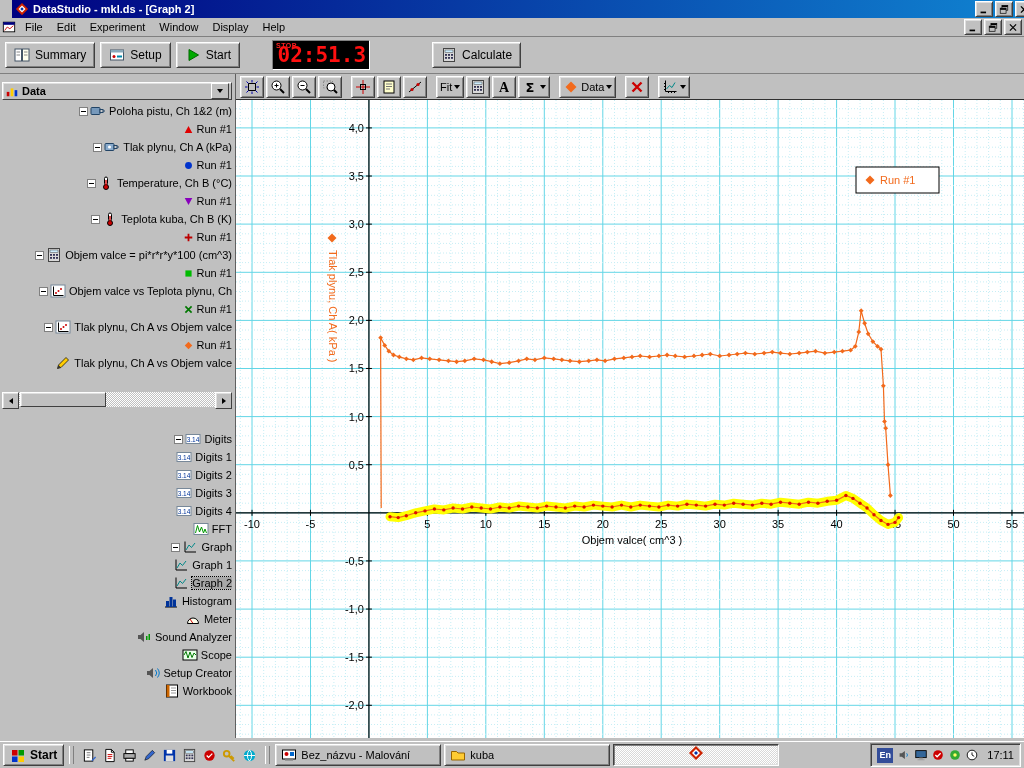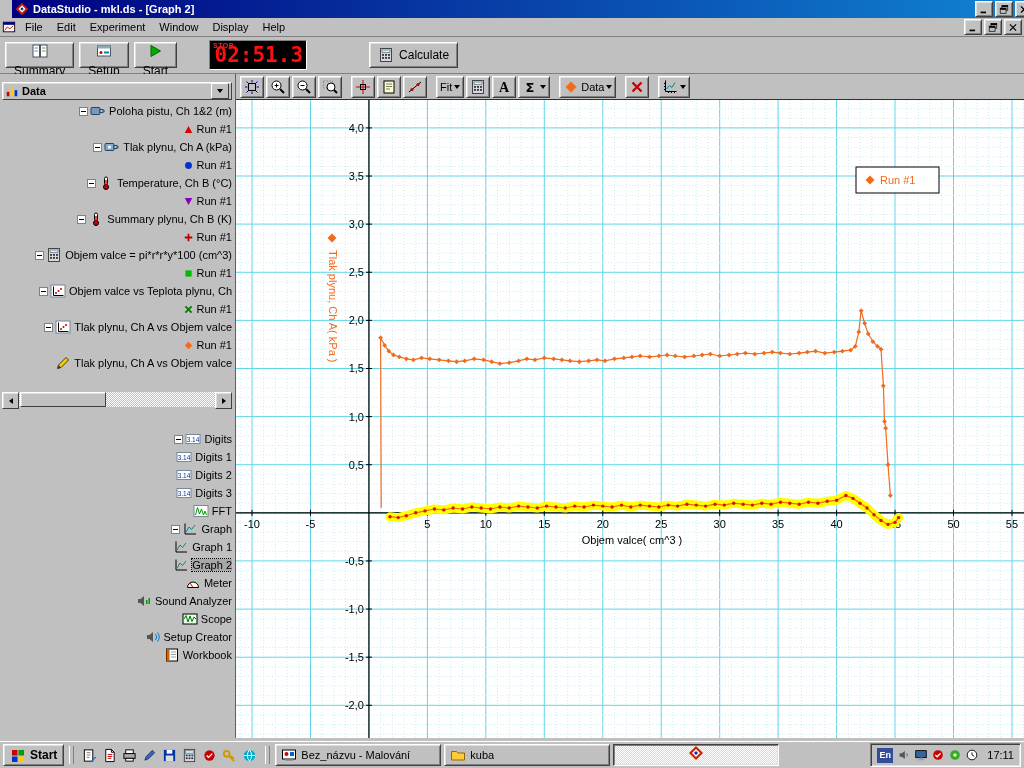--- a/index.html
+++ b/index.html
@@ -22,21 +22,21 @@
   .menubar{position:absolute;left:0;top:18px;width:1024px;height:19px;background:#c0c0c0;
            display:flex;align-items:center;gap:0;padding:0 2px;box-sizing:border-box;
            border-bottom:1px solid #808080;}
   .menu-item{padding:2px 7px;}
   .childicon{margin-right:2px;}
   
   .toolbar{position:absolute;left:0;top:37px;width:1024px;height:37px;background:#c0c0c0;
            display:flex;align-items:center;box-sizing:border-box;border-bottom:1px solid #808080;}
   .btn{display:inline-flex;align-items:center;gap:5px;padding:0 8px;height:26px;
        font-family:"Liberation Sans",sans-serif;font-size:12px;cursor:default;}
-  .btn.big{margin-left:5px;flex-direction:column;}
+  .btn.big{margin-left:5px;}
   .lcd{position:relative;width:96px;height:28px;background:#000;margin-left:32px;
        border:1px solid;border-color:#808080 #ffffff #ffffff #808080;}
   .stop{position:absolute;left:3px;top:1px;color:#ff2020;font-size:7px;font-weight:bold;letter-spacing:.5px;}
   .digits{position:absolute;right:3px;top:2px;color:#ff1010;font-size:21px;font-weight:bold;
           font-family:"DejaVu Sans Mono",monospace;letter-spacing:0px;}
   .btn.calc{margin-left:62px;}
   
   .leftpanel{position:absolute;left:0;top:74px;width:236px;height:664px;background:#c0c0c0;
              border-right:1px solid #606060;box-sizing:border-box;}
   .phdr{position:absolute;left:2px;right:3px;height:18px;display:flex;align-items:center;gap:3px;
@@ -307,21 +307,21 @@
         </span>
         <span class="lbl">Run #1</span>
       </div>
       <div class="trow" style="padding-left:2px">
         <span class="exp"></span>
         <span class="" style="display:inline-block;line-height:0"><svg viewBox="0 0 16 16" width="16" height="16">
             <rect x="6.5" y="2" width="3" height="8" rx="1.5" fill="#fff" stroke="#000"></rect>
             <circle cx="8" cy="12" r="2.5" fill="#cc0000" stroke="#000"></circle>
             <rect x="7.3" y="5" width="1.4" height="5" fill="#cc0000"></rect>
           </svg></span>
-        <span class="lbl">Summary plynu, Ch B (K)</span>
+        <span class="lbl">Teplota kuba, Ch B (K)</span>
       </div>
       <div class="trow" style="padding-left:30px">
         <span class="i12">
           <svg viewBox="0 0 16 16">
             <path d="M8 2.5v11M2.5 8h11" stroke="#bb0000" stroke-width="2.6"></path>
           </svg>
         </span>
         <span class="lbl">Run #1</span>
       </div>
       <div class="trow" style="padding-left:2px">
@@ -432,20 +432,28 @@
         <span class="lbl">Digits 2</span>
       </div>
       <div class="trow" style="padding-left:16px">
         <span class="expsp"></span>
         <span class="" style="display:inline-block;line-height:0"><svg viewBox="0 0 16 16" width="16" height="16">
             <rect x="1" y="3.5" width="14" height="9" fill="#fff" stroke="#778899"></rect>
             <text x="8" y="10.5" font-size="6.5" text-anchor="middle" fill="#003399" font-family="Liberation Sans, sans-serif">3.14</text>
           </svg></span>
         <span class="lbl">Digits 3</span>
       </div>
+      <div class="trow" style="padding-left:16px">
+        <span class="expsp"></span>
+        <span class="" style="display:inline-block;line-height:0"><svg viewBox="0 0 16 16" width="16" height="16">
+            <rect x="1" y="3.5" width="14" height="9" fill="#fff" stroke="#778899"></rect>
+            <text x="8" y="10.5" font-size="6.5" text-anchor="middle" fill="#003399" font-family="Liberation Sans, sans-serif">3.14</text>
+          </svg></span>
+        <span class="lbl">Digits 4</span>
+      </div>
       <div class="trow" style="padding-left:2px">
         <span class="expsp"></span>
         <span class="" style="display:inline-block;line-height:0"><svg viewBox="0 0 16 16" width="16" height="16">
             <rect x="1" y="2.5" width="14" height="11" fill="#fff" stroke="#778899"></rect>
             <polyline points="2.5,12 4.5,4.5 6.5,11 8.5,6 10.5,12 12,8 13.5,12" stroke="#009900" fill="none"></polyline>
           </svg></span>
         <span class="lbl">FFT</span>
       </div>
       <div class="trow" style="padding-left:2px">
         <span class="exp"></span>
@@ -463,20 +471,30 @@
           </svg></span>
         <span class="lbl">Graph 1</span>
       </div>
       <div class="trow" style="padding-left:16px">
         <span class="expsp"></span>
         <span class="" style="display:inline-block;line-height:0"><svg viewBox="0 0 16 16" width="16" height="16">
             <path d="M3 2.5v10.5h11" stroke="#000" fill="none"></path>
             <polyline points="4,11 7,6 9.5,8.5 13,4" stroke="#008888" fill="none"></polyline>
           </svg></span>
         <span class="lbl sel">Graph 2</span>
+      </div>
+      <div class="trow" style="padding-left:2px">
+        <span class="expsp"></span>
+        <span class="" style="display:inline-block;line-height:0"><svg viewBox="0 0 16 16" width="16" height="16">
+            <path d="M2 14h12" stroke="#000"></path>
+            <rect x="3" y="8" width="3" height="6" fill="#003399"></rect>
+            <rect x="6.5" y="4" width="3" height="10" fill="#003399"></rect>
+            <rect x="10" y="6.5" width="3" height="7.5" fill="#003399"></rect>
+          </svg></span>
+        <span class="lbl">Histogram</span>
       </div>
       <div class="trow" style="padding-left:2px">
         <span class="expsp"></span>
         <span class="" style="display:inline-block;line-height:0"><svg viewBox="0 0 16 16" width="16" height="16">
             <path d="M2.5 12.5a5.5 5.5 0 0 1 11 0" fill="#ffffee" stroke="#000"></path>
             <line x1="8" y1="12.5" x2="5" y2="8" stroke="#cc0000"></line>
             <line x1="2.5" y1="12.5" x2="13.5" y2="12.5" stroke="#000"></line>
           </svg></span>
         <span class="lbl">Meter</span>
       </div>

